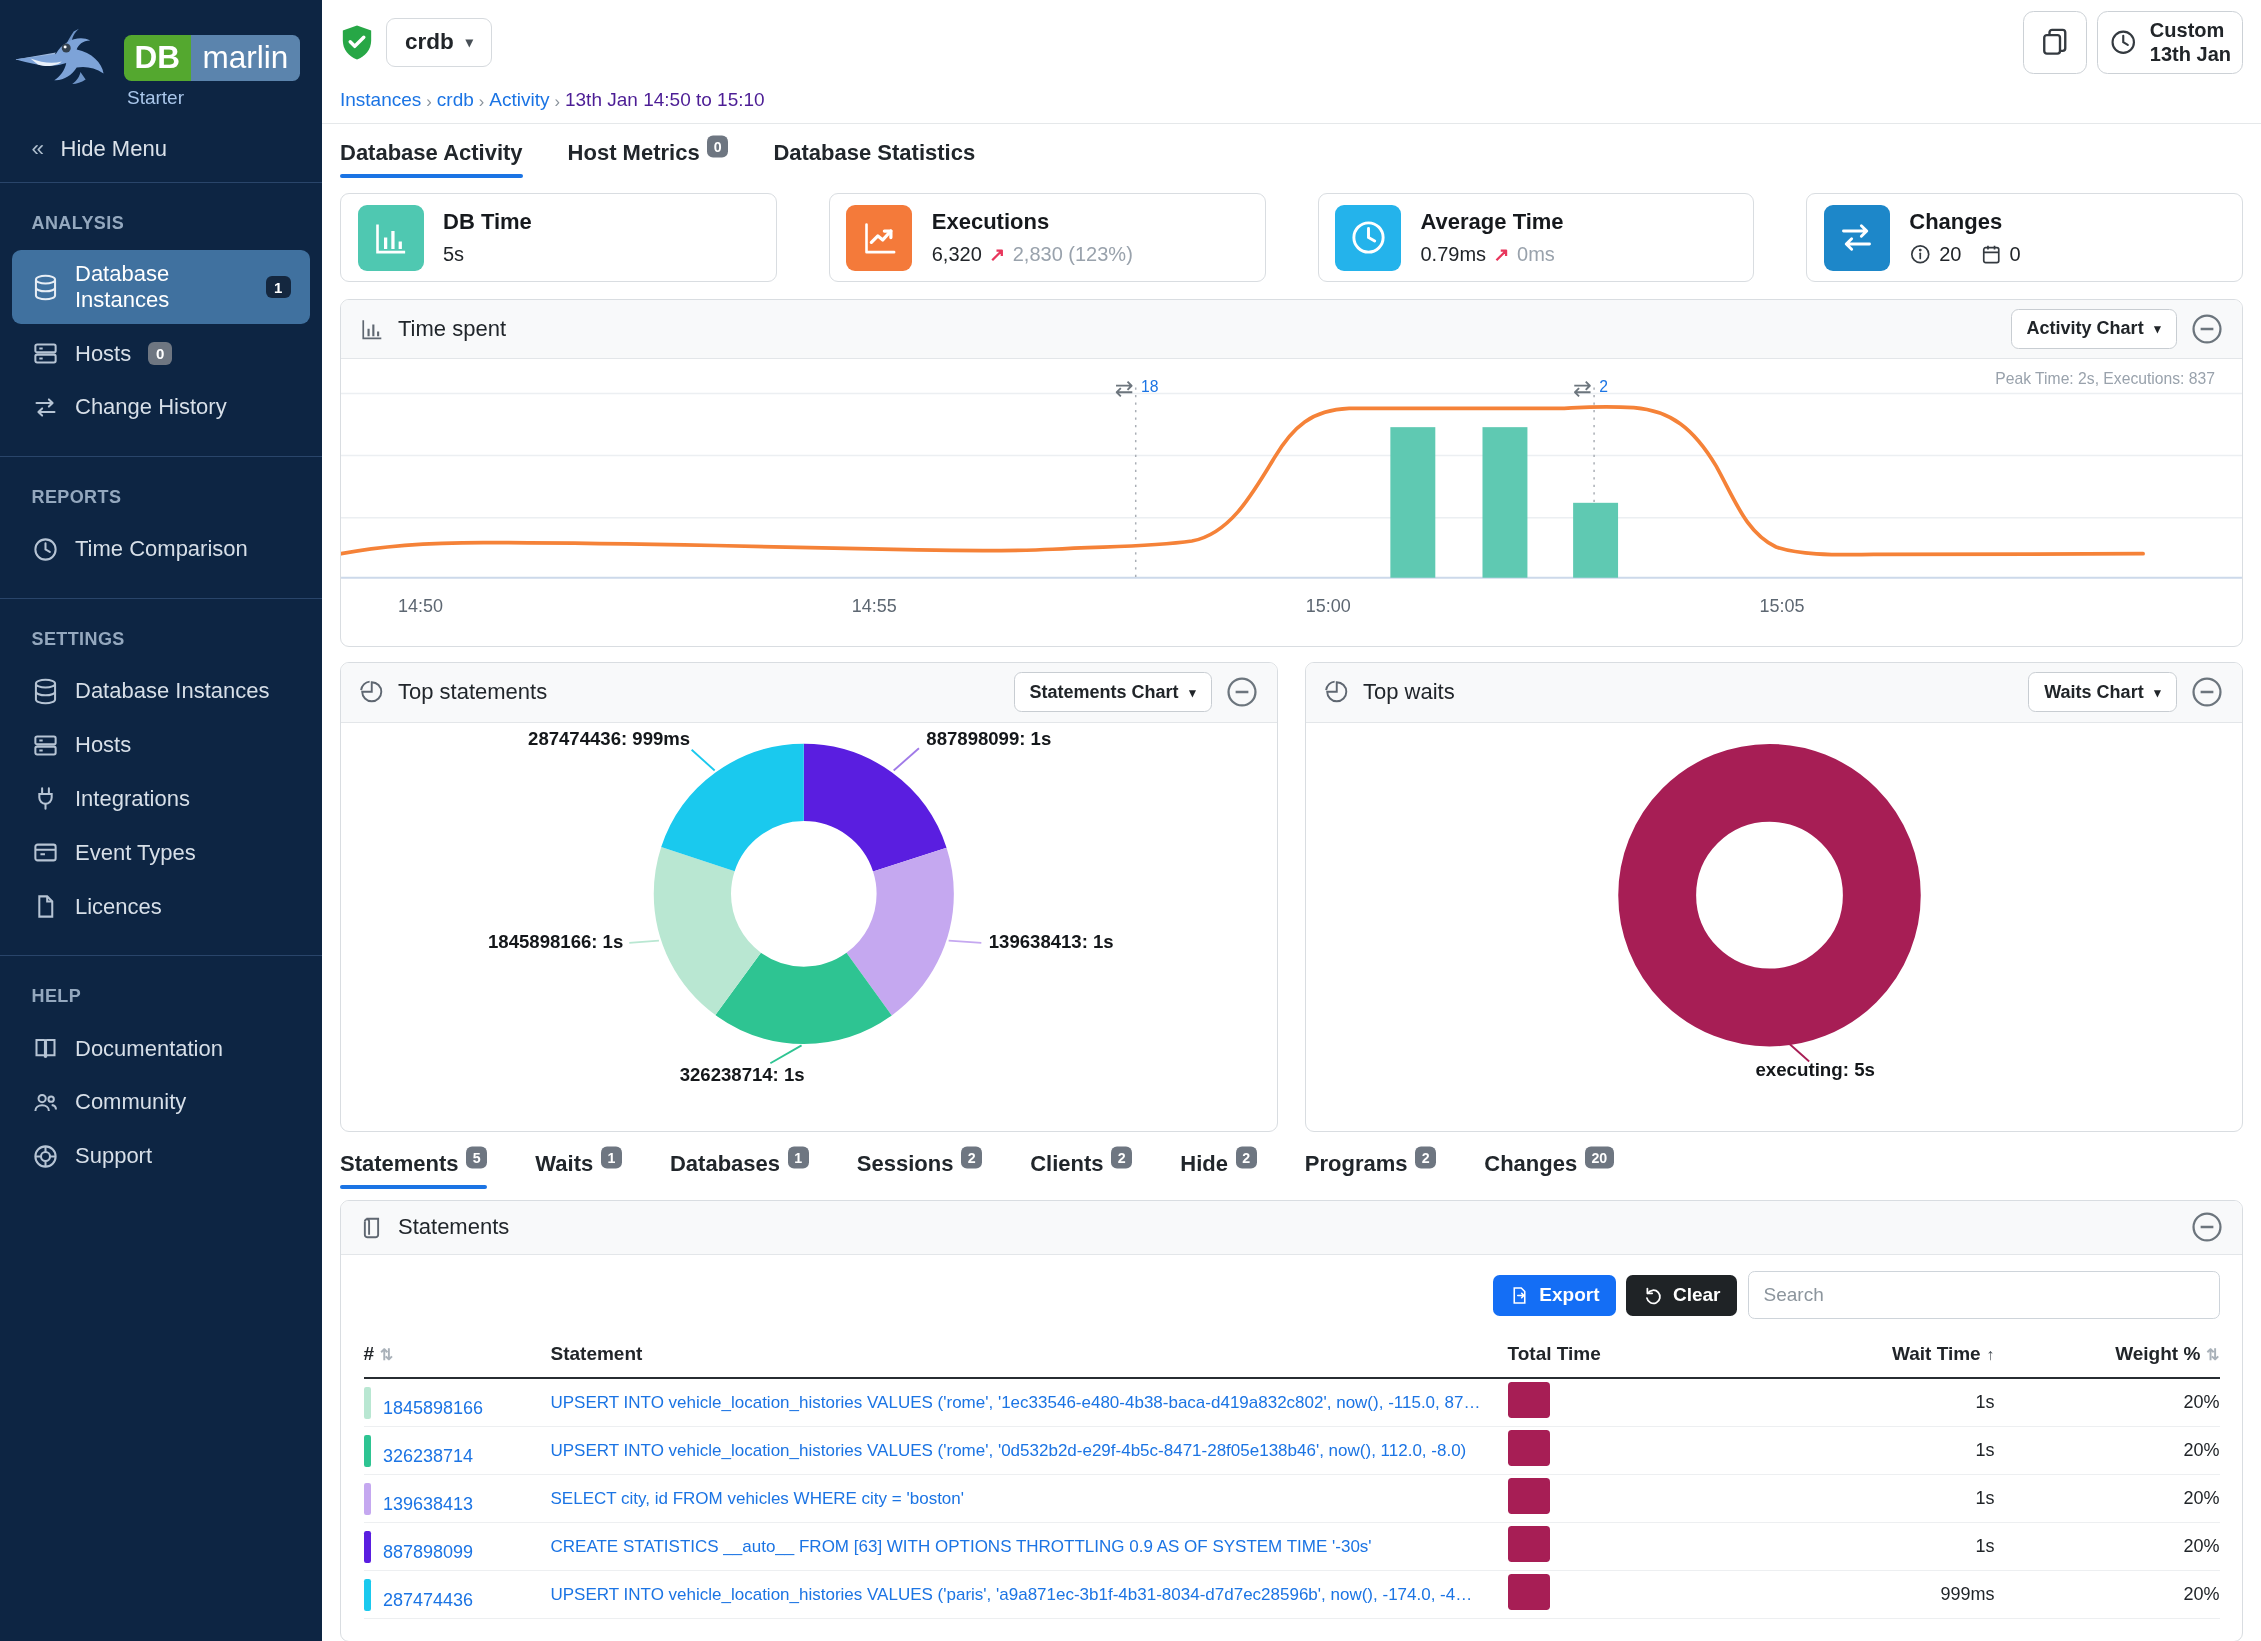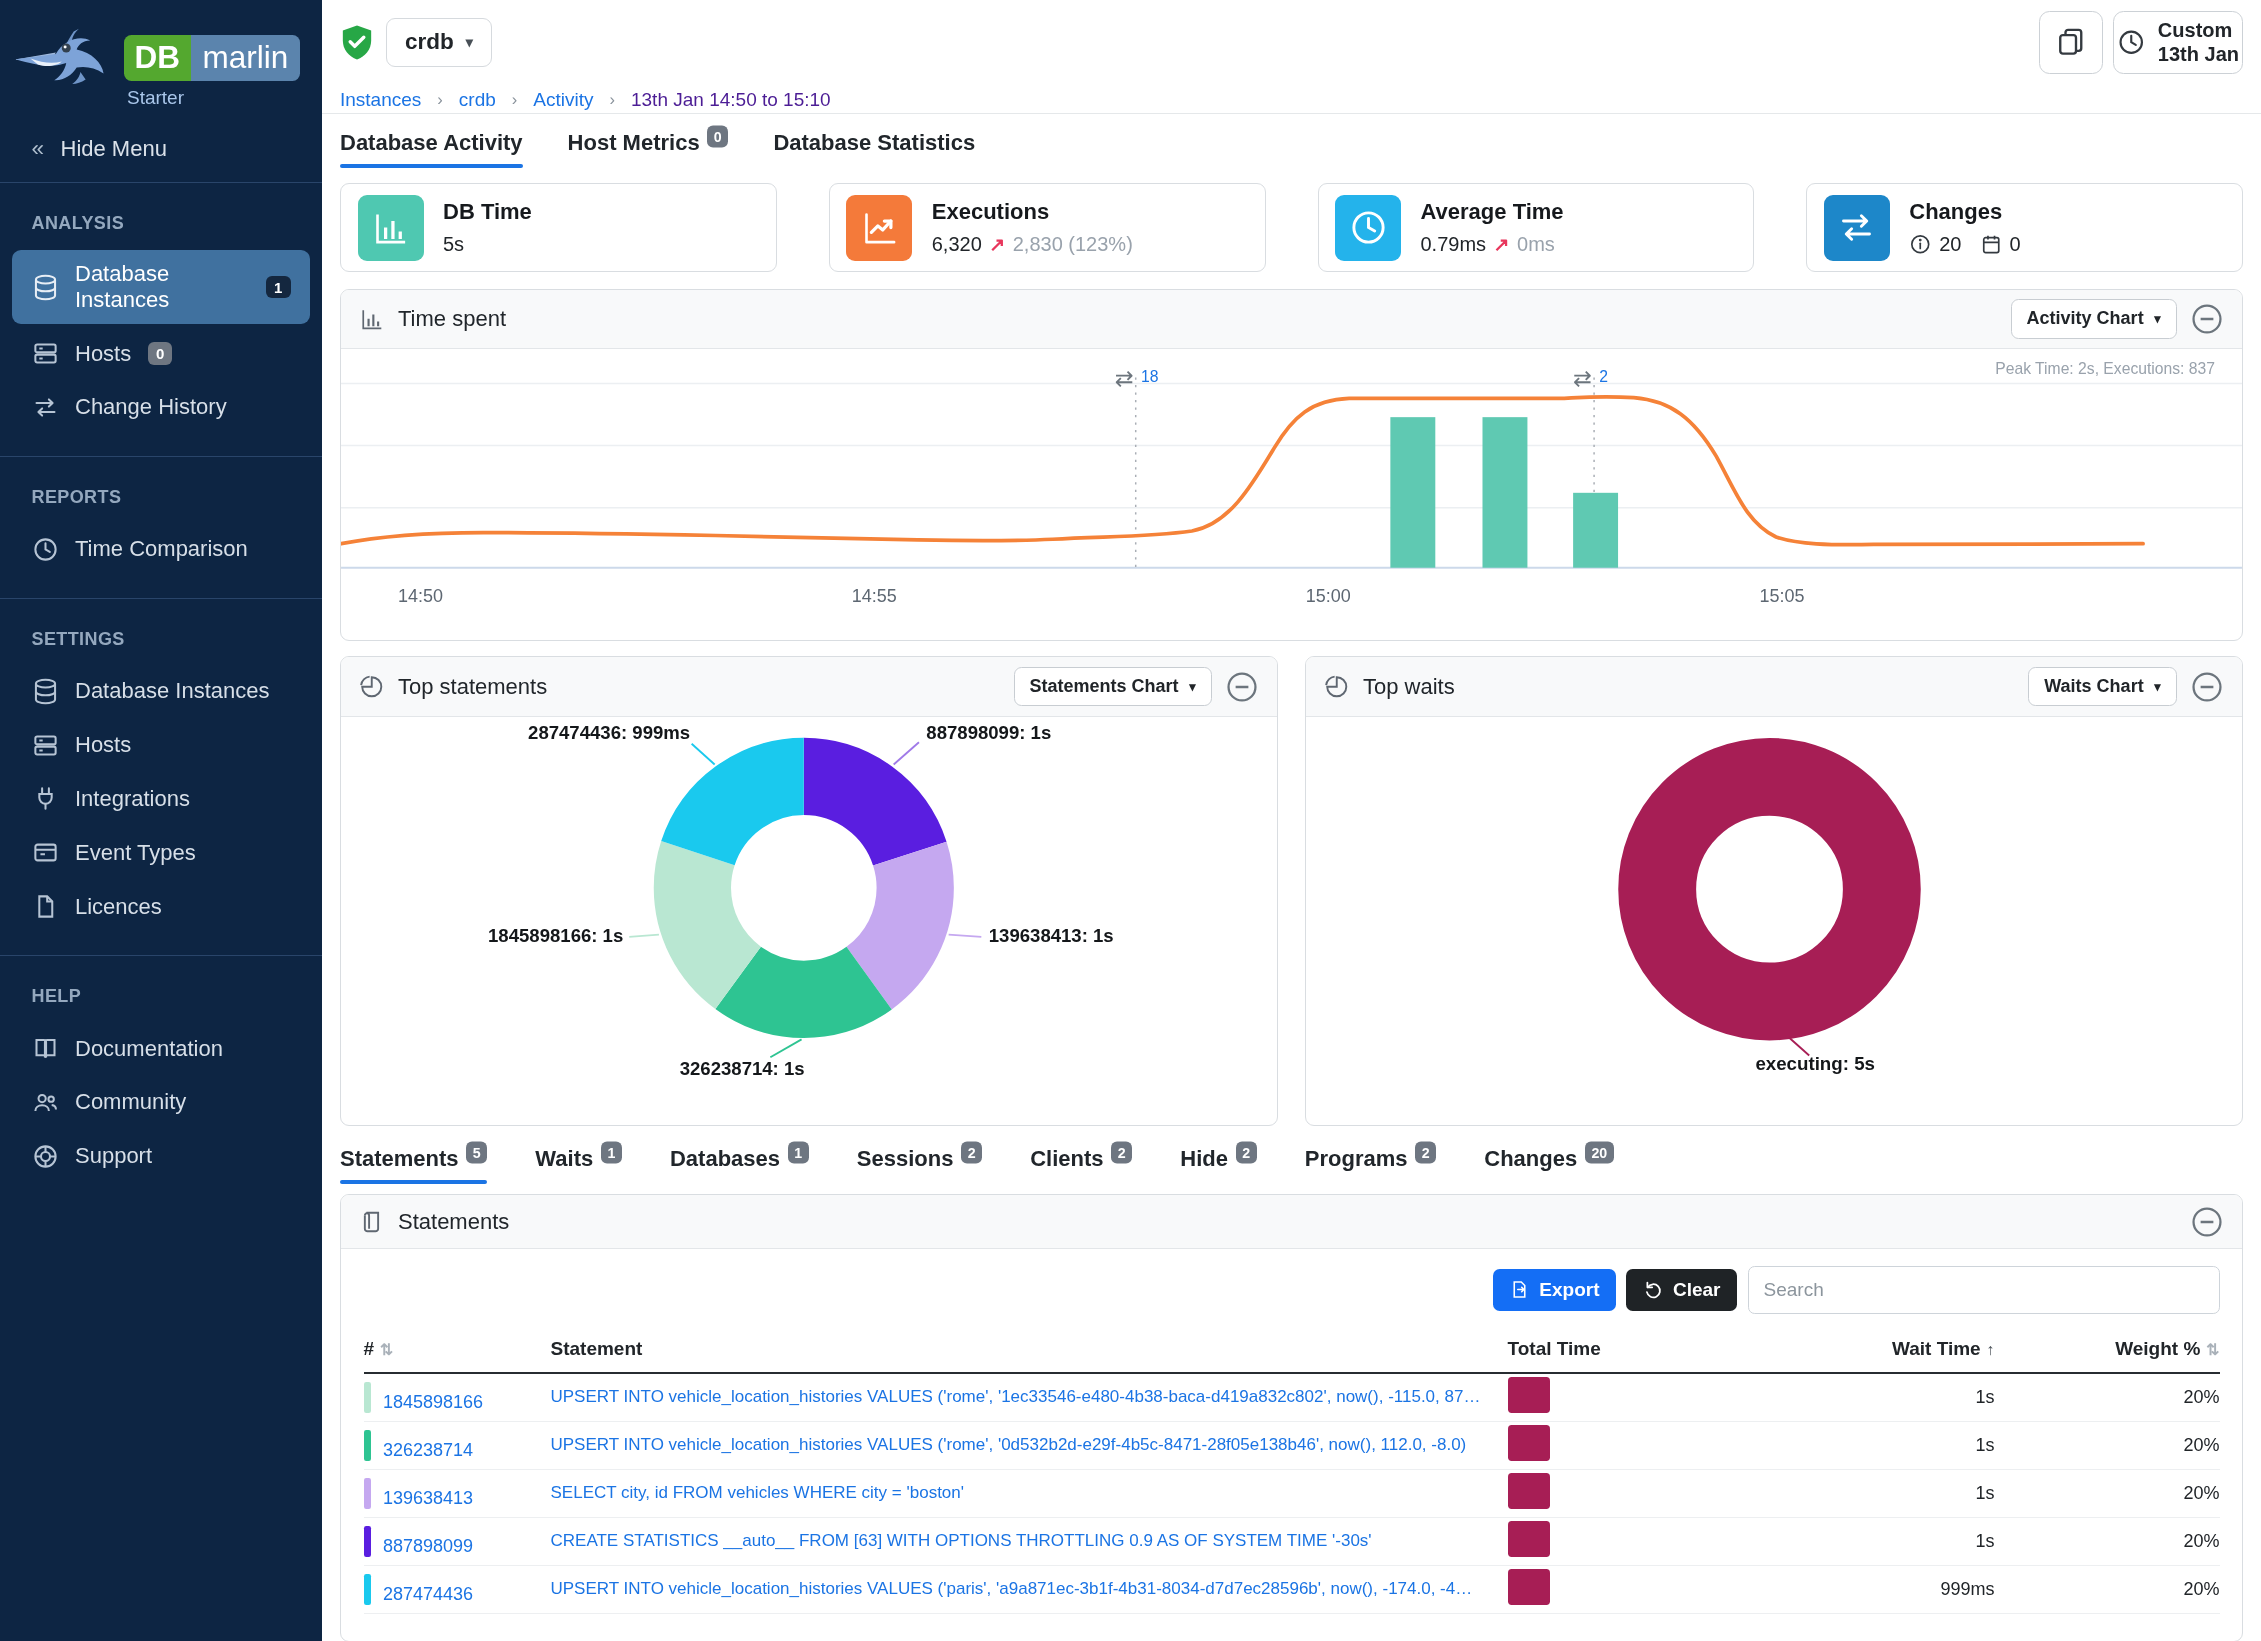--- a/index.html
+++ b/index.html
@@ -32,24 +32,24 @@
 
 .main{flex:1;min-width:0;display:flex;flex-direction:column}
 .topbar{padding:10.5px 18px 0;border-bottom:0.7px solid #e5e8ea}
 .topbar-row{display:flex;align-items:center}
 .shield{width:34px;height:37px;margin-right:12px}
 .chip{display:flex;align-items:center;gap:12px;border:0.7px solid #d6dade;border-radius:9px;padding:10.5px 18px;font-weight:bold;font-size:22.5px;background:#fff;cursor:pointer}
 .chip .caret{font-size:14.2px;color:#495057}
 .top-spacer{flex:1}
 .icon-btn{width:64px;height:63px;border:0.7px solid #ccd1d6;border-radius:10.5px;background:#fff;display:flex;align-items:center;justify-content:center;cursor:pointer}
 .icon-btn svg{width:31.5px;height:31.5px;color:#343a40}
-.time-btn{height:63px;border:0.7px solid #ccd1d6;border-radius:10.5px;background:#fff;display:flex;align-items:center;gap:12px;padding:0 3px;margin-left:10.5px;cursor:pointer}
+.time-btn{height:63px;border:0.7px solid #ccd1d6;border-radius:10.5px;background:#fff;display:flex;align-items:center;gap:12px;padding:0 11px;margin-left:10.5px;cursor:pointer}
 .time-btn svg{width:28.5px;height:28.5px;color:#343a40}
 .time-btn-text{font-weight:bold;font-size:20px;line-height:1.2;text-align:left}
-.breadcrumbs{display:flex;align-items:center;gap:16px;padding:15px 0 2px;font-size:19px}
+.breadcrumbs{display:flex;align-items:flex-end;gap:5px;padding:15px 0 12px;font-size:19px}
 .crumb{color:#1b74e4;cursor:pointer}
 .crumb-sep{color:#8a939c;font-size:16.5px}
 .crumb-last{color:#4c1d95}
 
 .tabs{display:flex;gap:45px;padding:16.5px 18px 0}
 .tab{display:flex;gap:7.5px;font-size:22px;font-weight:bold;color:#21262b;padding-bottom:12px;position:relative;cursor:pointer}
 .tab.active::after{content:"";position:absolute;left:0;right:0;bottom:0;height:3.7px;border-radius:2.2px;background:#1b74e4}
 .tab-badge{background:#6e7681;color:#fff;font-size:14.2px;font-weight:bold;border-radius:6px;padding:3px 6.7px;align-self:flex-start;transform:translateY(-4.5px)}
 
 

